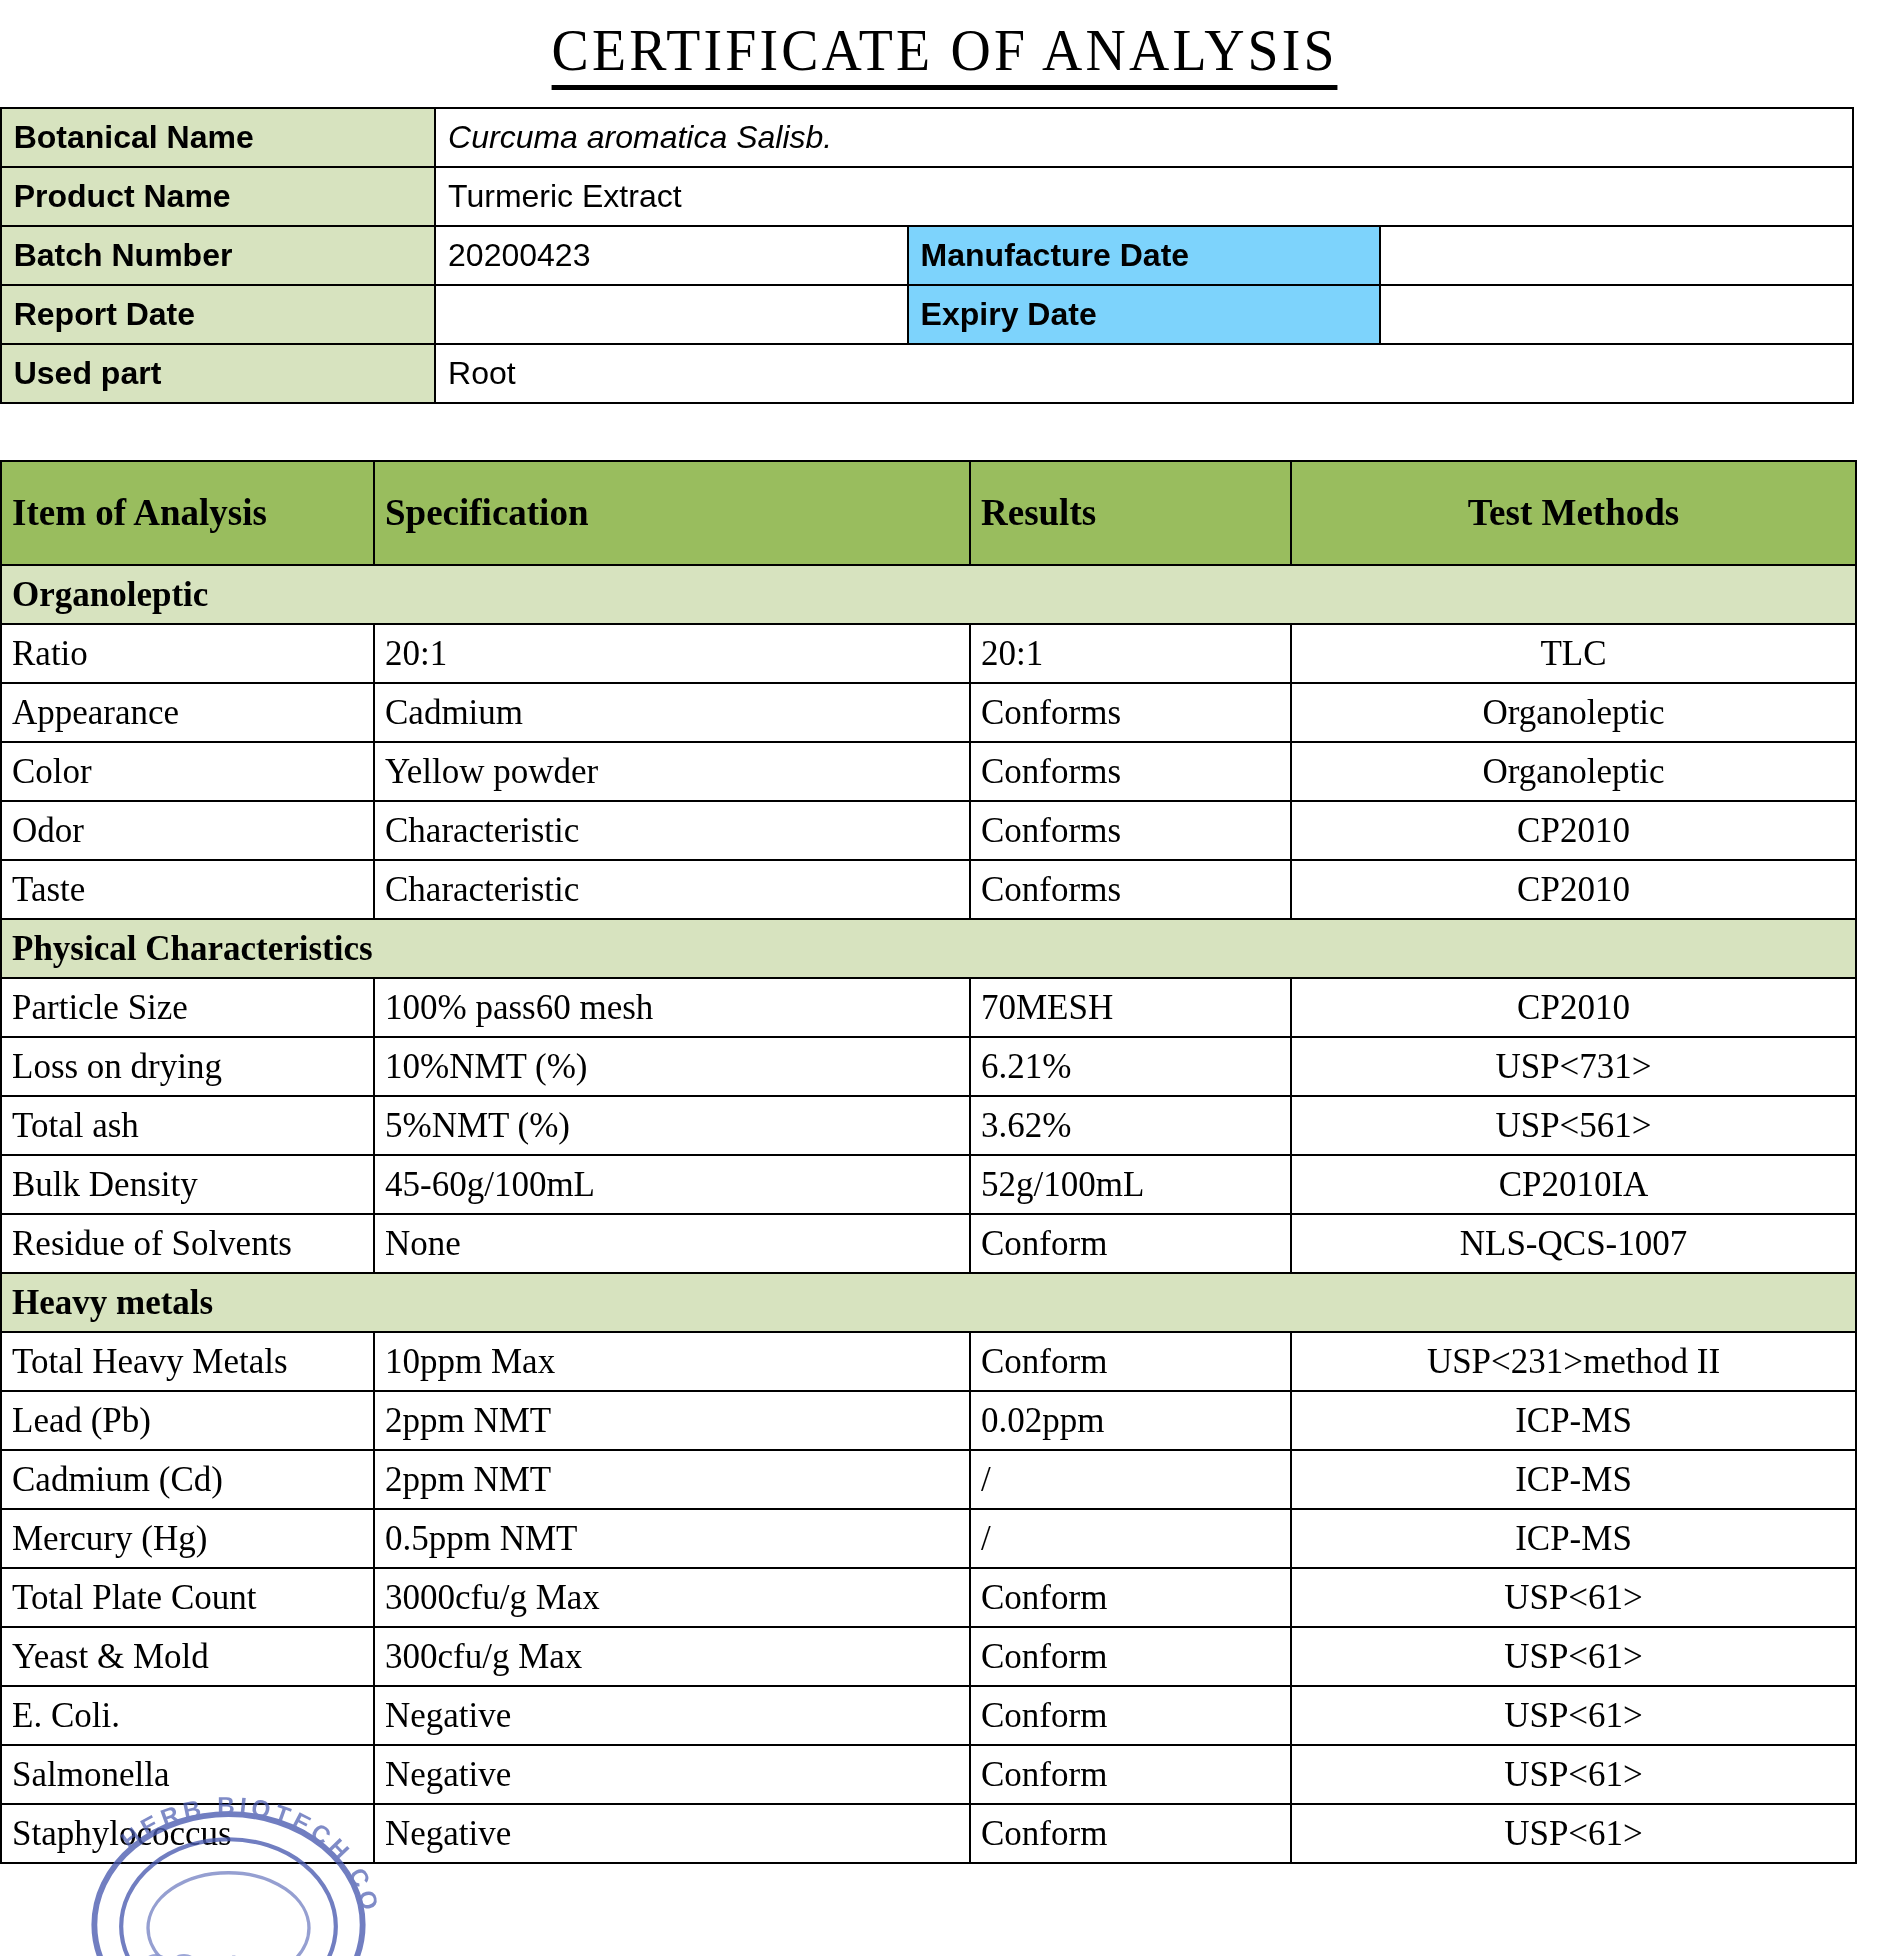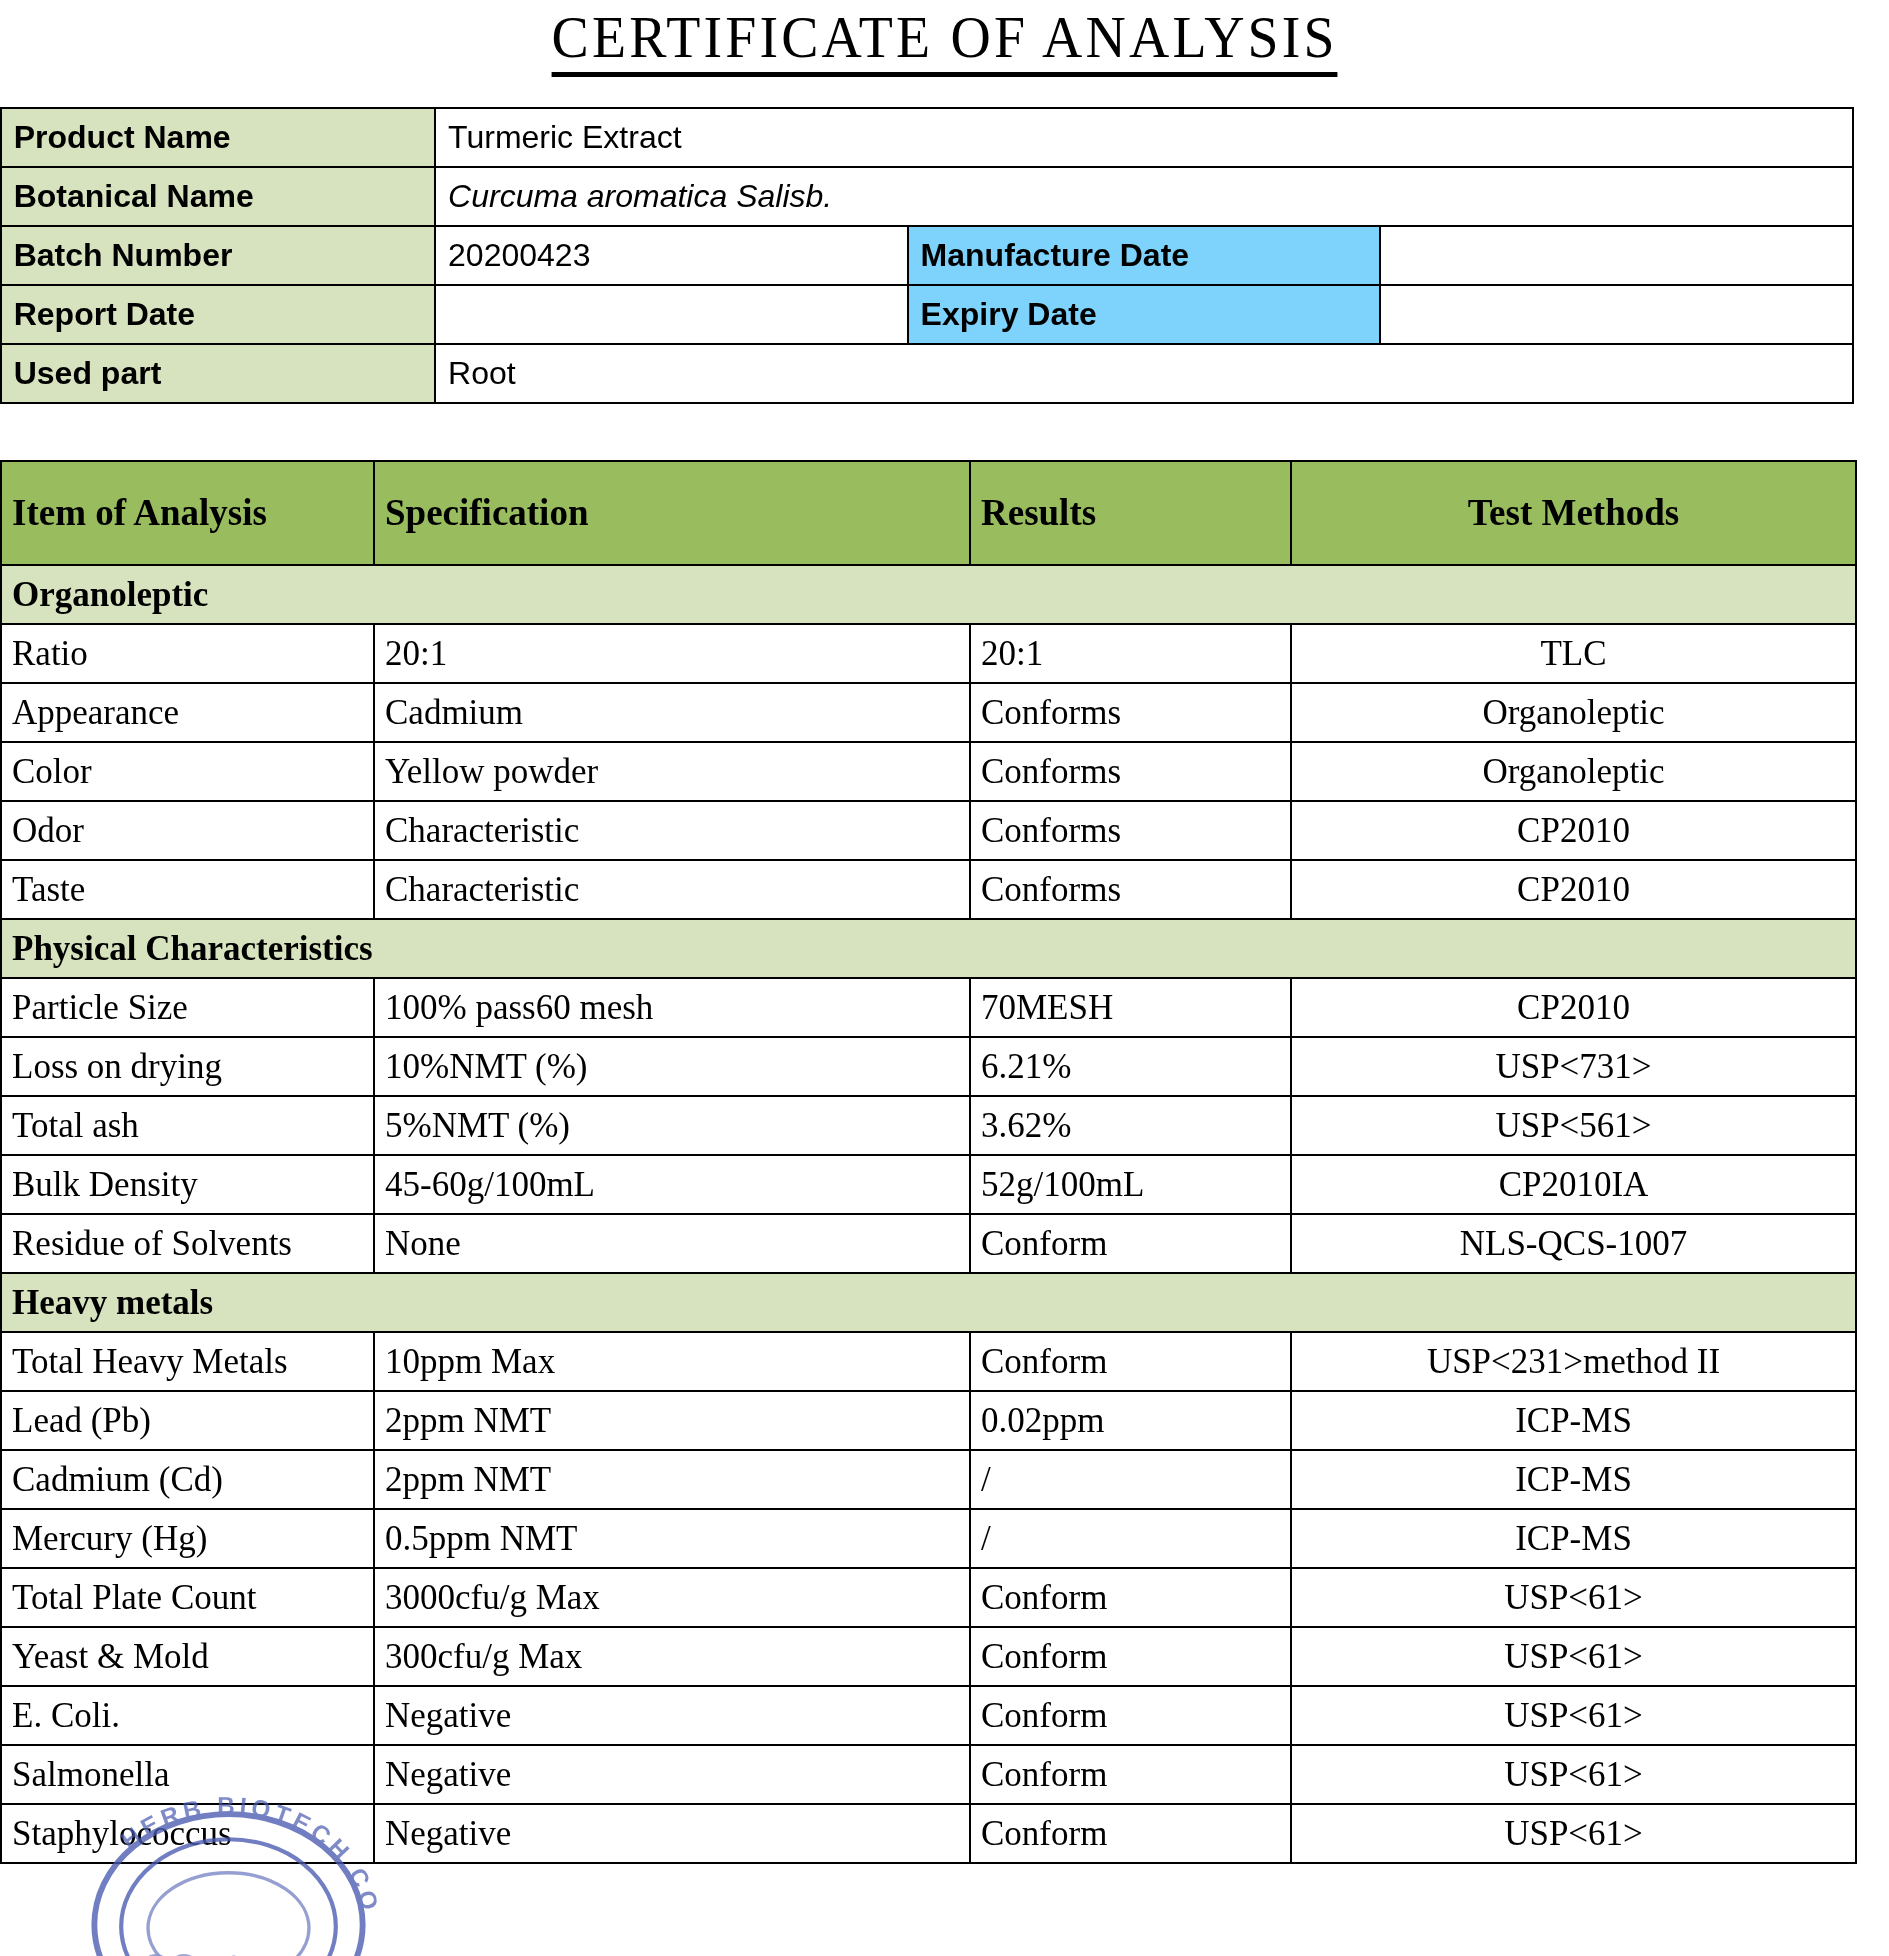--- a/index.html
+++ b/index.html
@@ -20,21 +20,21 @@
   .page {
     position: relative;
     width: 1890px;
     height: 1957px;
     background: #fff;
   }
 
   
   .title-wrap {
     text-align: center;
-    padding-top: 5px;
+    padding-top: 18px;
     height: 80px;
     box-sizing: border-box;
   }
   .doc-title {
     display: inline-block;
     font-family: "Liberation Serif", "DejaVu Serif", serif;
     font-size: 60px;
     line-height: 65px;
     letter-spacing: 3.4px;
     font-weight: 400;
@@ -159,26 +159,26 @@
 
 <div class="page">
 
   <div class="title-wrap">
     <span class="doc-title">CERTIFICATE OF ANALYSIS</span>
   </div>
 
   <table class="info-table">
     <tbody>
         <tr>
+          <td class="lbl">Botanical Name</td>
+          <td class="val ital" colspan="3">Curcuma aromatica Salisb.</td>
+        </tr>
+        <tr>
           <td class="lbl">Product Name</td>
           <td class="val" colspan="3">Turmeric Extract</td>
-        </tr>
-        <tr>
-          <td class="lbl">Botanical Name</td>
-          <td class="val ital" colspan="3">Curcuma aromatica Salisb.</td>
         </tr>
         <tr>
           <td class="lbl">Batch Number</td>
           <td class="val">20200423</td>
           <td class="lbl2" style="width: 460px;">Manufacture Date</td>
           <td class="val notch"></td>
         </tr>
         <tr>
           <td class="lbl">Report Date</td>
           <td class="val"></td>

